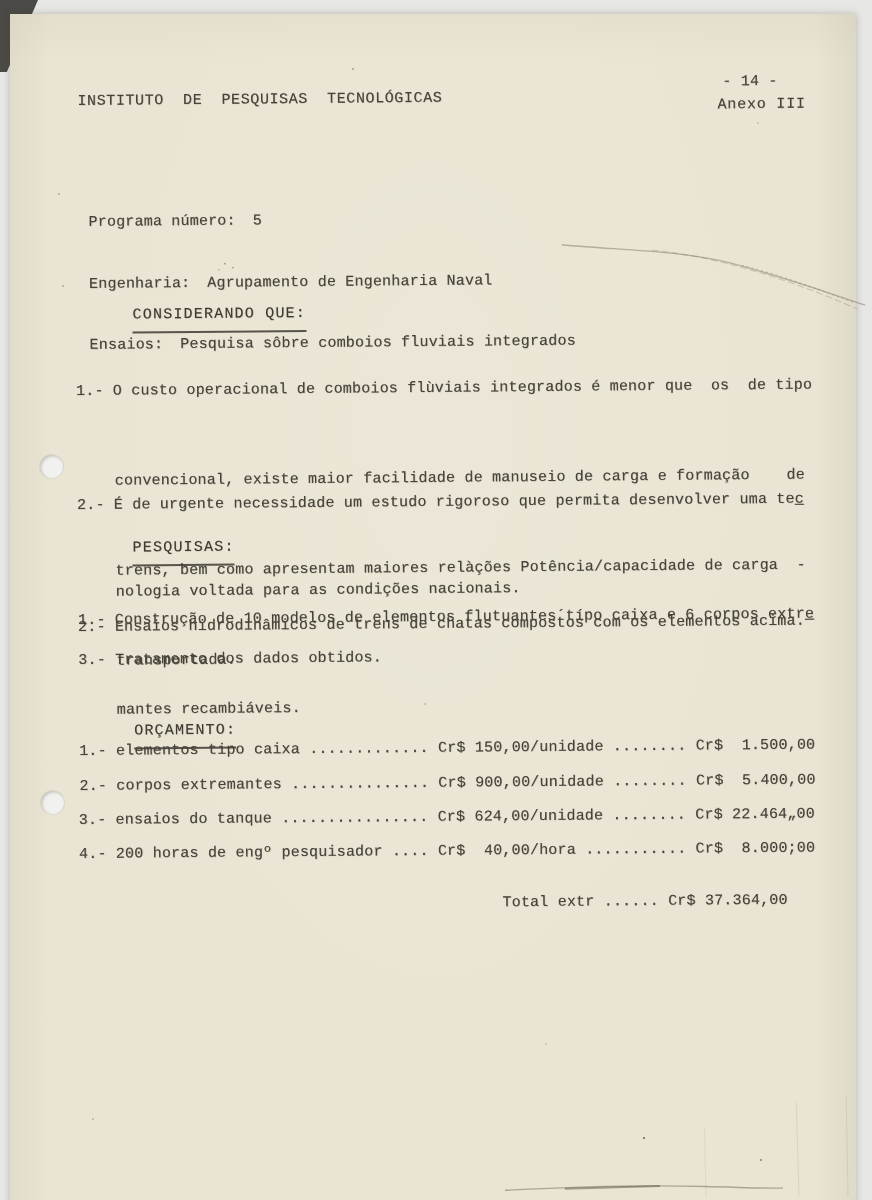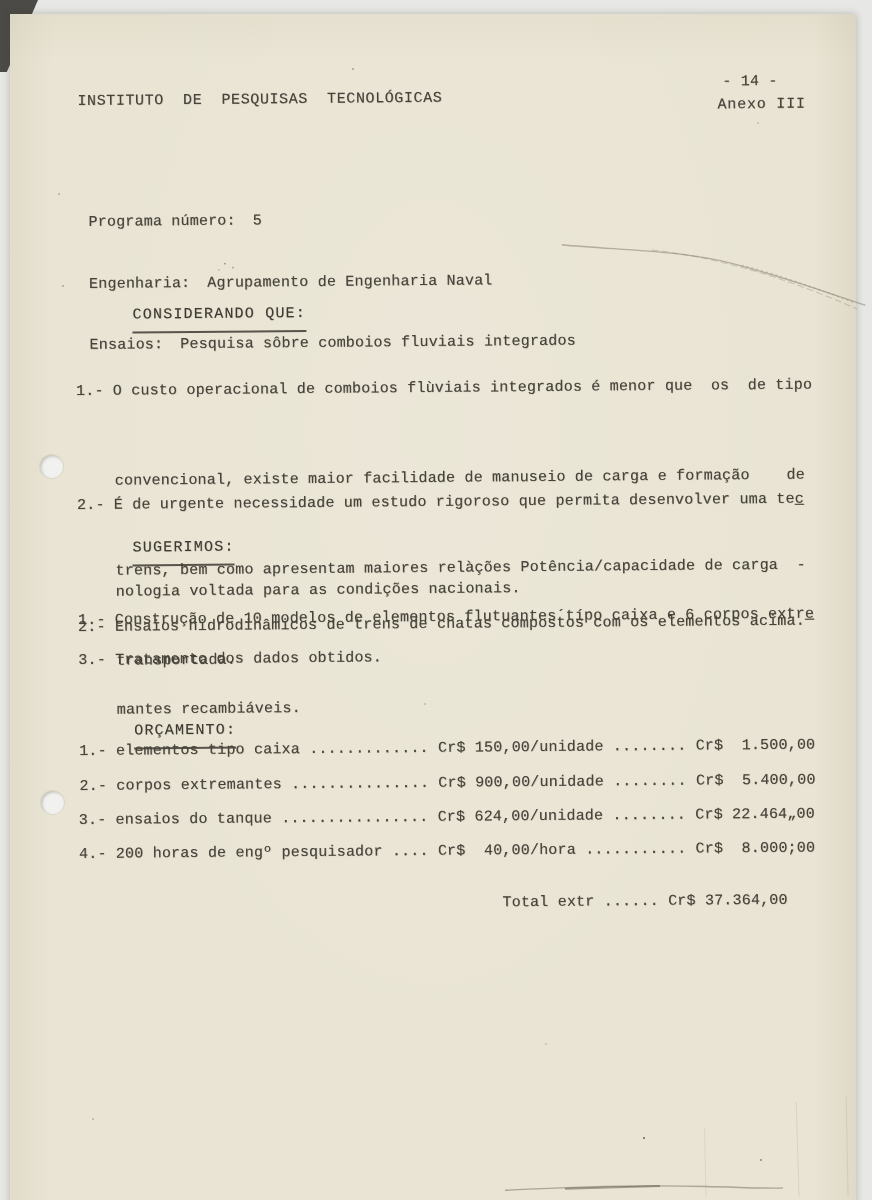--- a/index.html
+++ b/index.html
@@ -127,21 +127,21 @@
       <div class="line indent">trens, bem como apresentam maiores relàções Potência/capacidade de carga  -</div>
       <div class="line indent">transportada.</div>
     </div>
 
     <div class="txt" style="left:78px; top:430px; line-height:29px;">
       <div class="line"><span>2.- É de urgente necessidade um estudo rigoroso que permita desenvolver uma te</span><span class="u">c</span></div>
       <div class="line indent">nologia voltada para as condições nacionais.</div>
     </div>
 
     <div class="txt" style="left:78px; top:501px;">
-      <span class="heading">SUGERIMOS:</span>
+      <span class="heading">PESQUISAS:</span>
     </div>
 
     <div class="txt" style="left:78px; top:543px;">
       <div class="line"><span>1.- Construção de 10 modelos de elementos flutuantes´típo caixa e 6 corpos extr</span><span class="u">e</span></div>
       <div class="line indent">mantes recambiáveis.</div>
     </div>
 
     <div class="txt" style="left:78px; top:610px;">2.- Ensaios hidrodinâmicos de trens de chatas compostos com os elementos acima.</div>
     <div class="txt" style="left:78px; top:643px;">3.- Tratamento dos dados obtidos.</div>
 

